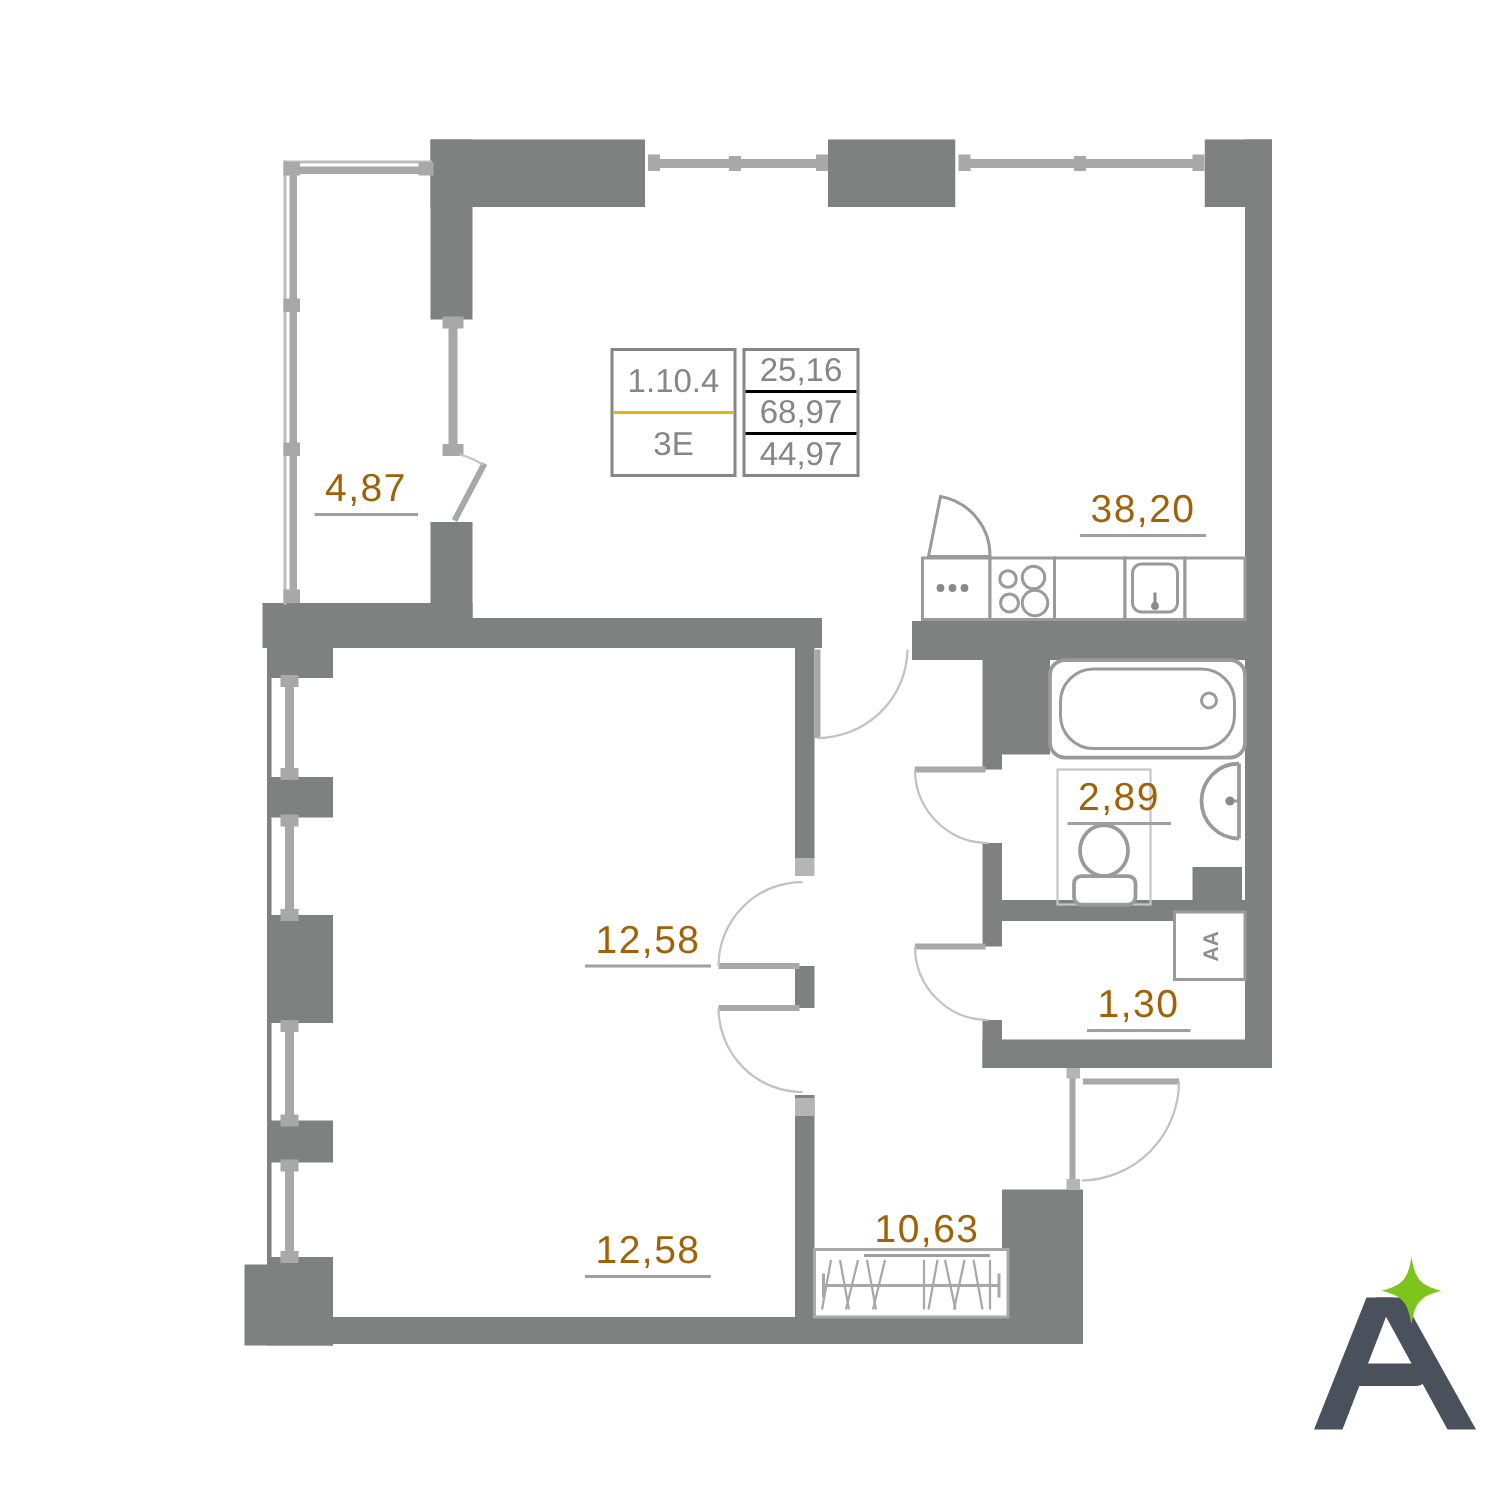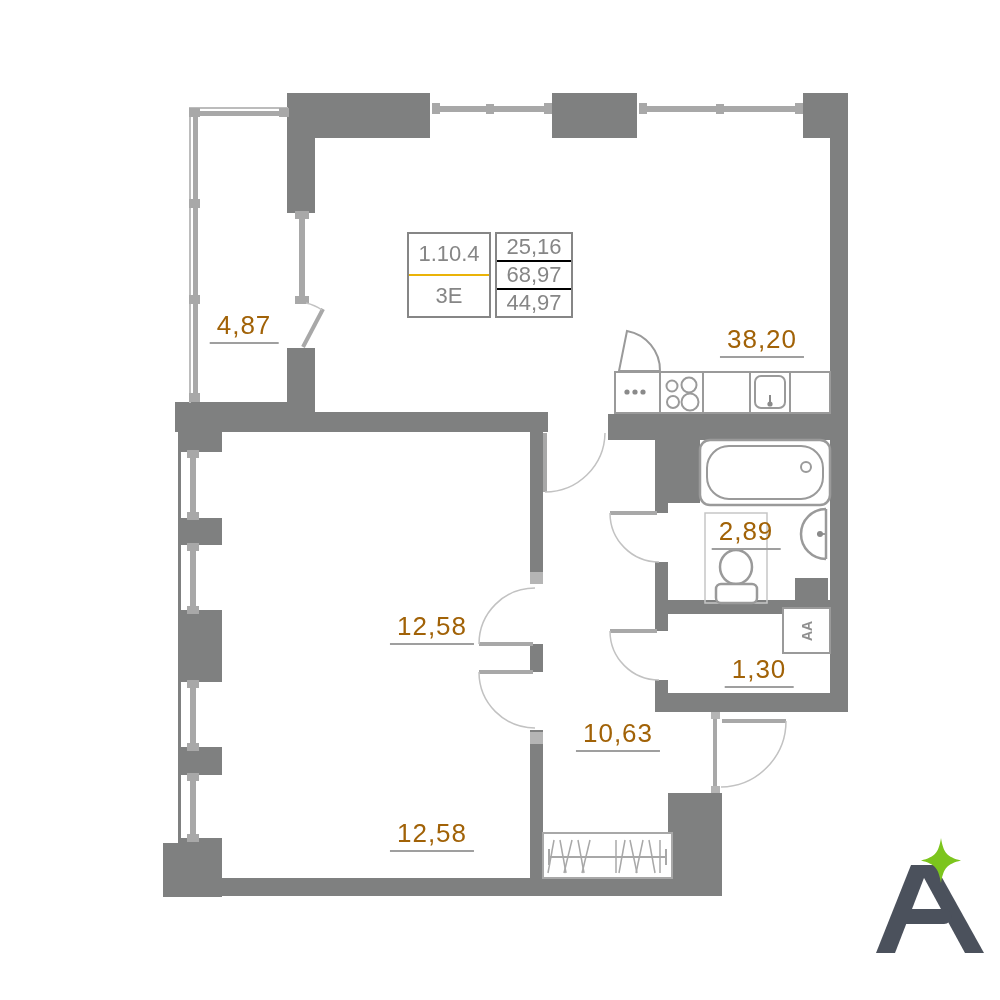--- a/index.html
+++ b/index.html
@@ -206,21 +206,21 @@
       <path d="M917,865 L935,865 L984,953 L965,953 Z" fill="#4b515c"></path>
       <path d="M898,909 H944 A7.5,7.5 0 0 1 944,924 H898 Z" fill="#4b515c"></path>
       <path d="M941,838 C943.5,853 947,857 961,860.5 C947,864 943.5,868 941,883 C938.5,868 935,864 921,860.5 C935,857 938.5,853 941,838 Z" fill="#7cc51d"></path>
     </g>
   </svg>
 
   <div class="room-label" style="left:244px;top:328px">4,87</div>
   <div class="room-label" style="left:762px;top:342px">38,20</div>
   <div class="room-label" style="left:746px;top:534px">2,89</div>
   <div class="room-label" style="left:759px;top:672px">1,30</div>
-  <div class="room-label" style="left:618px;top:736px">10,63</div>
+  <div class="room-label" style="left:618px;top:822px">10,63</div>
   <div class="room-label" style="left:432px;top:629px">12,58</div>
   <div class="room-label" style="left:432px;top:836px">12,58</div>
 
   <div class="unit-card">
     <div class="uc-left">
       <div class="uc-cell">1.10.4</div>
       <div class="uc-cell">3Е</div>
     </div>
     <div class="uc-right">
       <div class="uc-cell">25,16</div>

